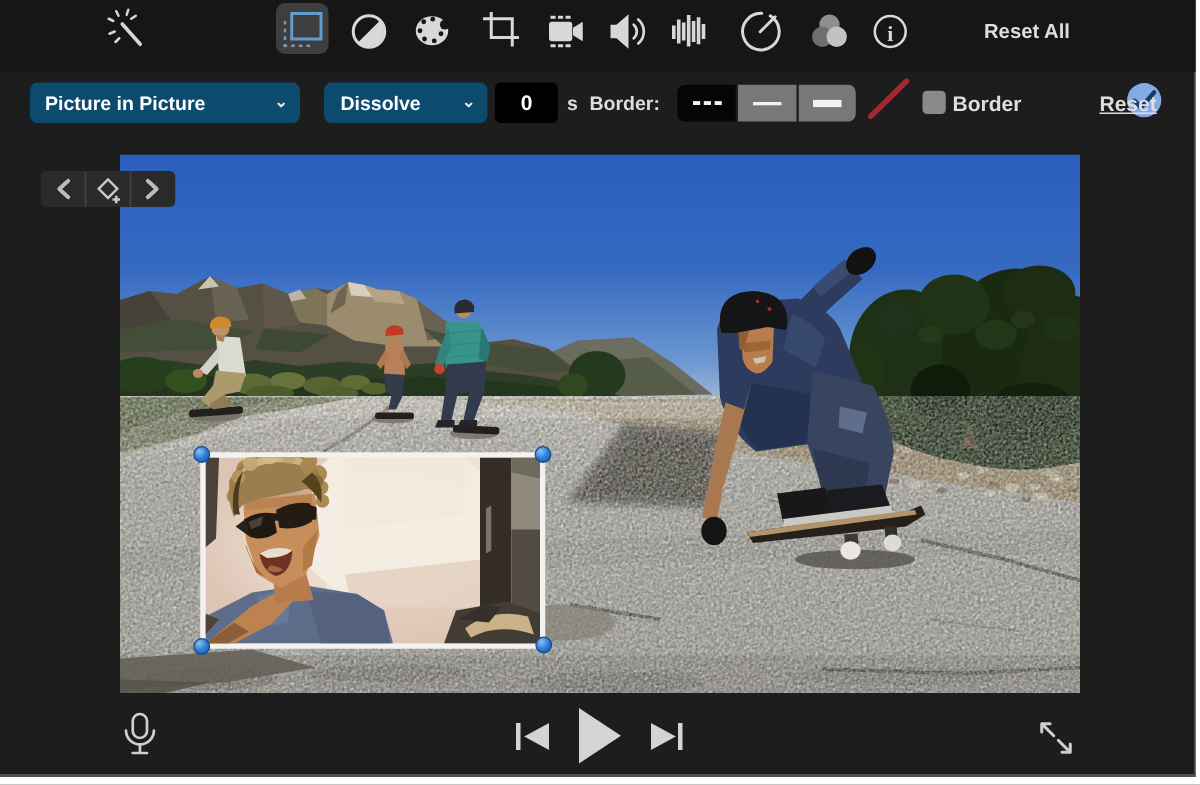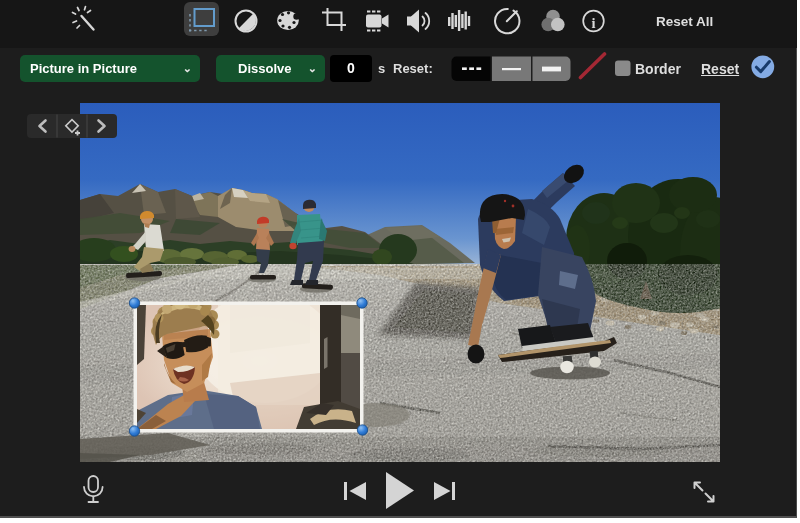--- a/index.html
+++ b/index.html
@@ -1,21 +1,21 @@
 <!DOCTYPE html>
 <html><head>
 <meta charset="utf-8">
 <style>
   html,body{margin:0;padding:0;background:#fff;width:800px;height:523px;overflow:hidden;
     font-family:"Liberation Sans",sans-serif;}
   #win{position:absolute;left:0;top:0;width:796px;height:516px;background:#1d1d1d;border-right:1px solid #4a4a4a;border-bottom:2px solid #505050;}
   #toolbar{position:absolute;left:0;top:0;width:797px;height:48px;background:#161616;}
   .abs{position:absolute;}
   .lbl{position:absolute;color:#dedede;font-size:13px;font-weight:bold;}
-  .dd{position:absolute;top:55px;height:27px;background:#14532d;border-radius:5px;
+  .dd{position:absolute;top:55px;height:27px;background:#0c4a6e;border-radius:5px;
       color:#fff;font-size:13px;font-weight:bold;line-height:27px;box-sizing:border-box;}
   .dd .cv{position:absolute;right:8px;top:0px;color:#e8e8e8;font-size:11px;}
 </style>
 </head>
 <body>
 <div id="win">
   <div id="toolbar">
 
     <svg class="abs" style="left:0;top:0" width="797" height="48" viewBox="0 0 797 48">
 
@@ -102,46 +102,46 @@
       </g>
 
       <circle cx="593.5" cy="21" r="10.3" fill="none" stroke="#d8d8d8" stroke-width="1.7"></circle>
       <text x="593.5" y="27.5" font-family="Liberation Serif,serif" font-size="14.5" font-weight="bold" fill="#d8d8d8" text-anchor="middle">i</text>
 
       <text x="656" y="25.5" font-size="13.5" font-weight="bold" fill="#dedede">Reset All</text>
     </svg>
   </div>
 
   <div class="dd" style="left:20px;width:180px;padding-left:10px;">Picture in Picture<span class="cv">⌄</span></div>
-  <div class="dd" style="left:216px;width:109px;padding-left:22px;">Dissolve<span class="cv">⌄</span></div>
+  <div class="dd" style="left:216px;width:109px;padding-left:11px;">Dissolve<span class="cv">⌄</span></div>
   <div class="abs" style="left:330px;top:55px;width:42px;height:27px;background:#000;border-radius:4px;
        color:#fff;font-size:14px;font-weight:bold;line-height:27px;text-align:center;">0</div>
   <div class="lbl" style="left:378px;top:61px;">s</div>
-  <div class="lbl" style="left:393px;top:61px;">Reset:</div>
+  <div class="lbl" style="left:393px;top:61px;">Border:</div>
   <svg class="abs" style="left:450px;top:52px" width="330" height="32" viewBox="0 0 330 32">
     <path d="M6.5,4.5 h34 v24.5 h-34 a5,5 0 0 1 -5,-5 v-14.5 a5,5 0 0 1 5,-5 Z" fill="#050505"></path>
     <rect x="42" y="4.5" width="39" height="24.5" fill="#787878"></rect>
     <path d="M82.5,4.5 h33 a5,5 0 0 1 5,5 v14.5 a5,5 0 0 1 -5,5 h-33 Z" fill="#787878"></path>
     <g fill="#f2f2f2">
       <rect x="12" y="15.4" width="4.8" height="2.6"></rect>
         <rect x="19.2" y="15.4" width="4.8" height="2.6"></rect>
         <rect x="26.4" y="15.4" width="4.8" height="2.6"></rect>
       <rect x="52" y="16" width="19" height="2.2"></rect>
       <rect x="92" y="14.6" width="19" height="4.8"></rect>
     </g>
 
     <line x1="130.5" y1="25.5" x2="154.5" y2="2" stroke="#a42834" stroke-width="3.6" stroke-linecap="round"></line>
 
     <rect x="165" y="8.5" width="15.5" height="15.5" rx="3" fill="#8a8a8a"></rect>
 
     <circle cx="312.8" cy="14.8" r="11.4" fill="#84abe4"></circle>
     <path d="M306.4,15.2 L310.8,19.6 L319.4,9.6" stroke="#173a6a" stroke-width="3" fill="none" stroke-linecap="round" stroke-linejoin="round"></path>
   </svg>
   <div class="lbl" style="left:635px;top:61px;font-size:14px;">Border</div>
-  <div class="lbl" style="left:701px;top:61px;font-size:14px;text-decoration:underline;">Reset</div>
+  <div class="lbl" style="left:733px;top:61px;font-size:14px;text-decoration:underline;">Reset</div>
 
   <svg id="video" class="abs" style="left:80px;top:103px" width="640" height="359" viewBox="0 0 640 359">
     <defs>
       <linearGradient id="sky" x1="0" y1="0" x2="0" y2="1">
         <stop offset="0" stop-color="#2b5dbc"></stop>
         <stop offset="0.45" stop-color="#356ac2"></stop>
         <stop offset="0.8" stop-color="#6a95d0"></stop>
         <stop offset="1" stop-color="#a9bed8"></stop>
       </linearGradient>
       <linearGradient id="road" x1="0" y1="0" x2="0" y2="1">

